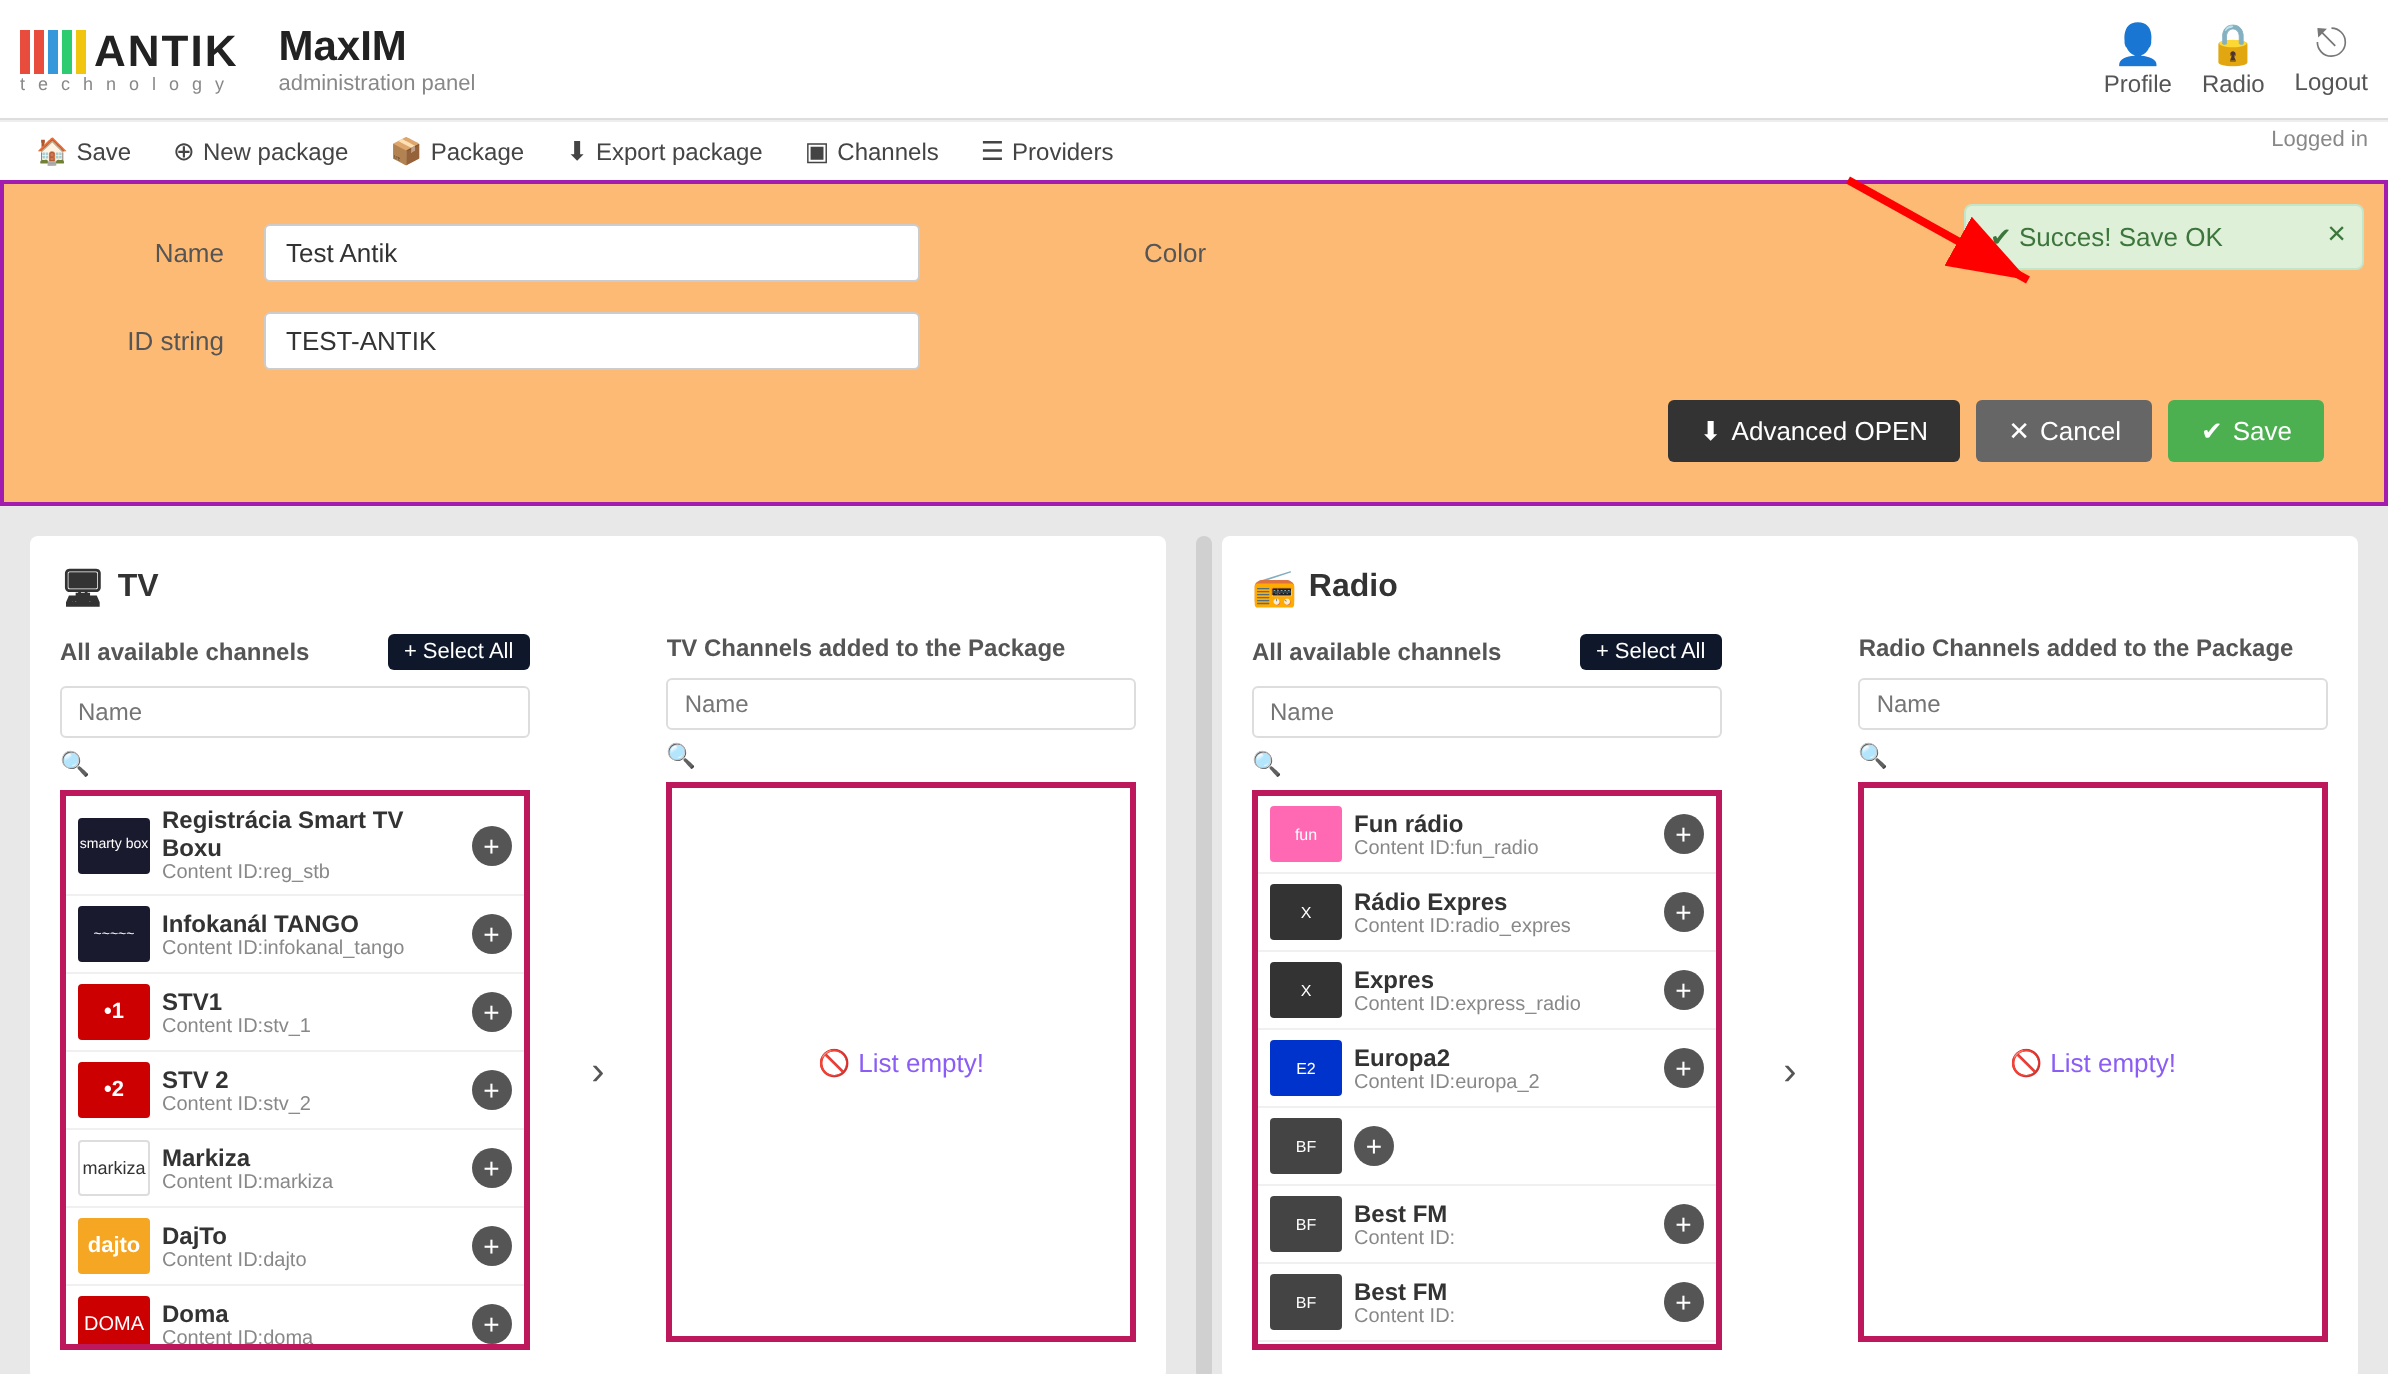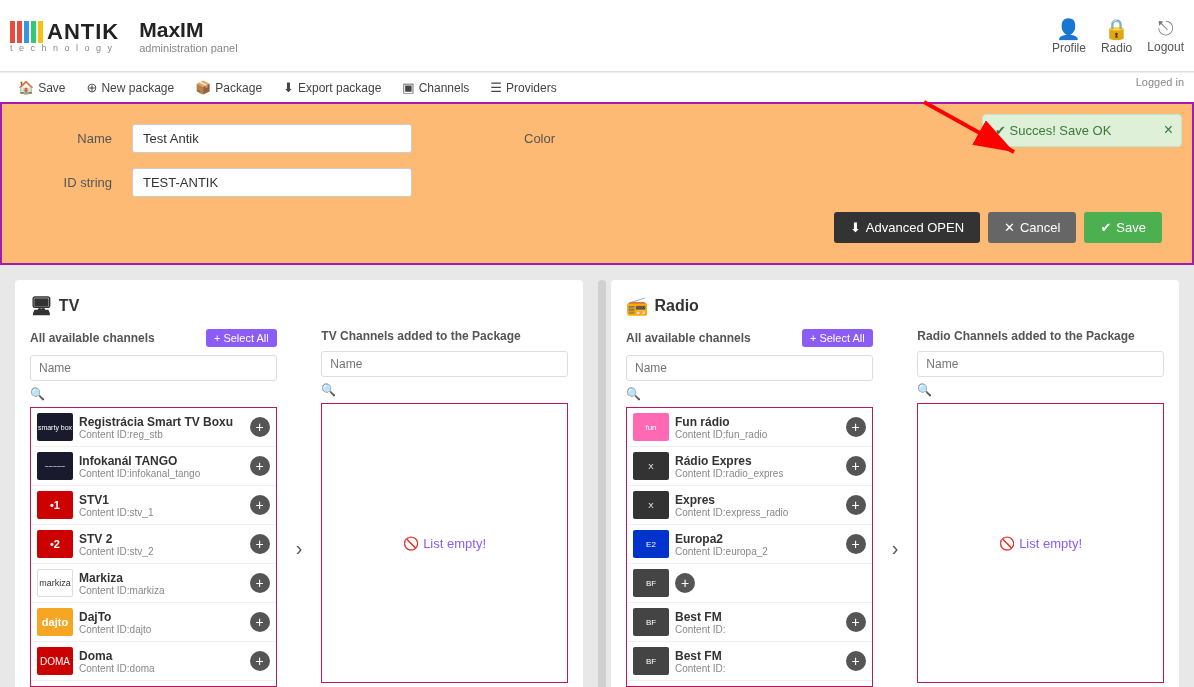--- a/index.html
+++ b/index.html
@@ -5,21 +5,21 @@
     * { box-sizing: border-box; margin: 0; padding: 0; }
     body { font-family: Arial, sans-serif; font-size: 13px; background: #e0e0e0; }
 
     
     .header {
       display: flex;
       align-items: center;
       background: #fff;
       border-bottom: 1px solid #ddd;
       padding: 0 10px;
-      height: 72px;
+      height: 60px;
     }
     .logo-area {
       display: flex;
       flex-direction: column;
       margin-right: 15px;
     }
     .logo-brand {
       display: flex;
       align-items: center;
     }
@@ -90,21 +90,21 @@
       margin-bottom: 15px;
       gap: 20px;
     }
     .form-label {
       width: 80px;
       text-align: right;
       color: #555;
       font-size: 13px;
     }
     .form-input {
-      width: 280px;
+      width: 328px;
       padding: 6px 10px;
       border: 1px solid #ccc;
       border-radius: 3px;
       font-size: 13px;
       color: #333;
     }
     .form-color-label {
       margin-left: 92px;
       color: #555;
       font-size: 13px;
@@ -189,39 +189,39 @@
       color: #333;
       margin-bottom: 12px;
       display: flex;
       align-items: center;
       gap: 6px;
     }
     .panel-icon { font-size: 18px; }
 
     .panel-inner {
       display: flex;
-      gap: 14px;
+      gap: 26px;
     }
 
     .channel-list-col {
       flex: 1;
       position: relative;
     }
 
     .col-header {
       display: flex;
       justify-content: space-between;
       align-items: center;
       margin-bottom: 8px;
       font-size: 12px;
       color: #555;
       font-weight: bold;
     }
     .select-all-btn {
-      background: #8b5cf6;
+      background: #0f172a;
       color: #fff;
       border: none;
       padding: 3px 8px;
       border-radius: 3px;
       font-size: 11px;
       cursor: pointer;
       display: flex;
       align-items: center;
       gap: 3px;
     }
@@ -236,21 +236,21 @@
     }
     .search-icon-row {
       color: #888;
       font-size: 12px;
       margin-bottom: 6px;
     }
 
     .channel-list {
       height: 280px;
       overflow-y: auto;
-      border: 1px solid #be185d;
+      border: 3px solid #be185d;
     }
 
     .channel-item {
       display: flex;
       align-items: center;
       padding: 5px 6px;
       border-bottom: 1px solid #f0f0f0;
       gap: 6px;
     }
 

